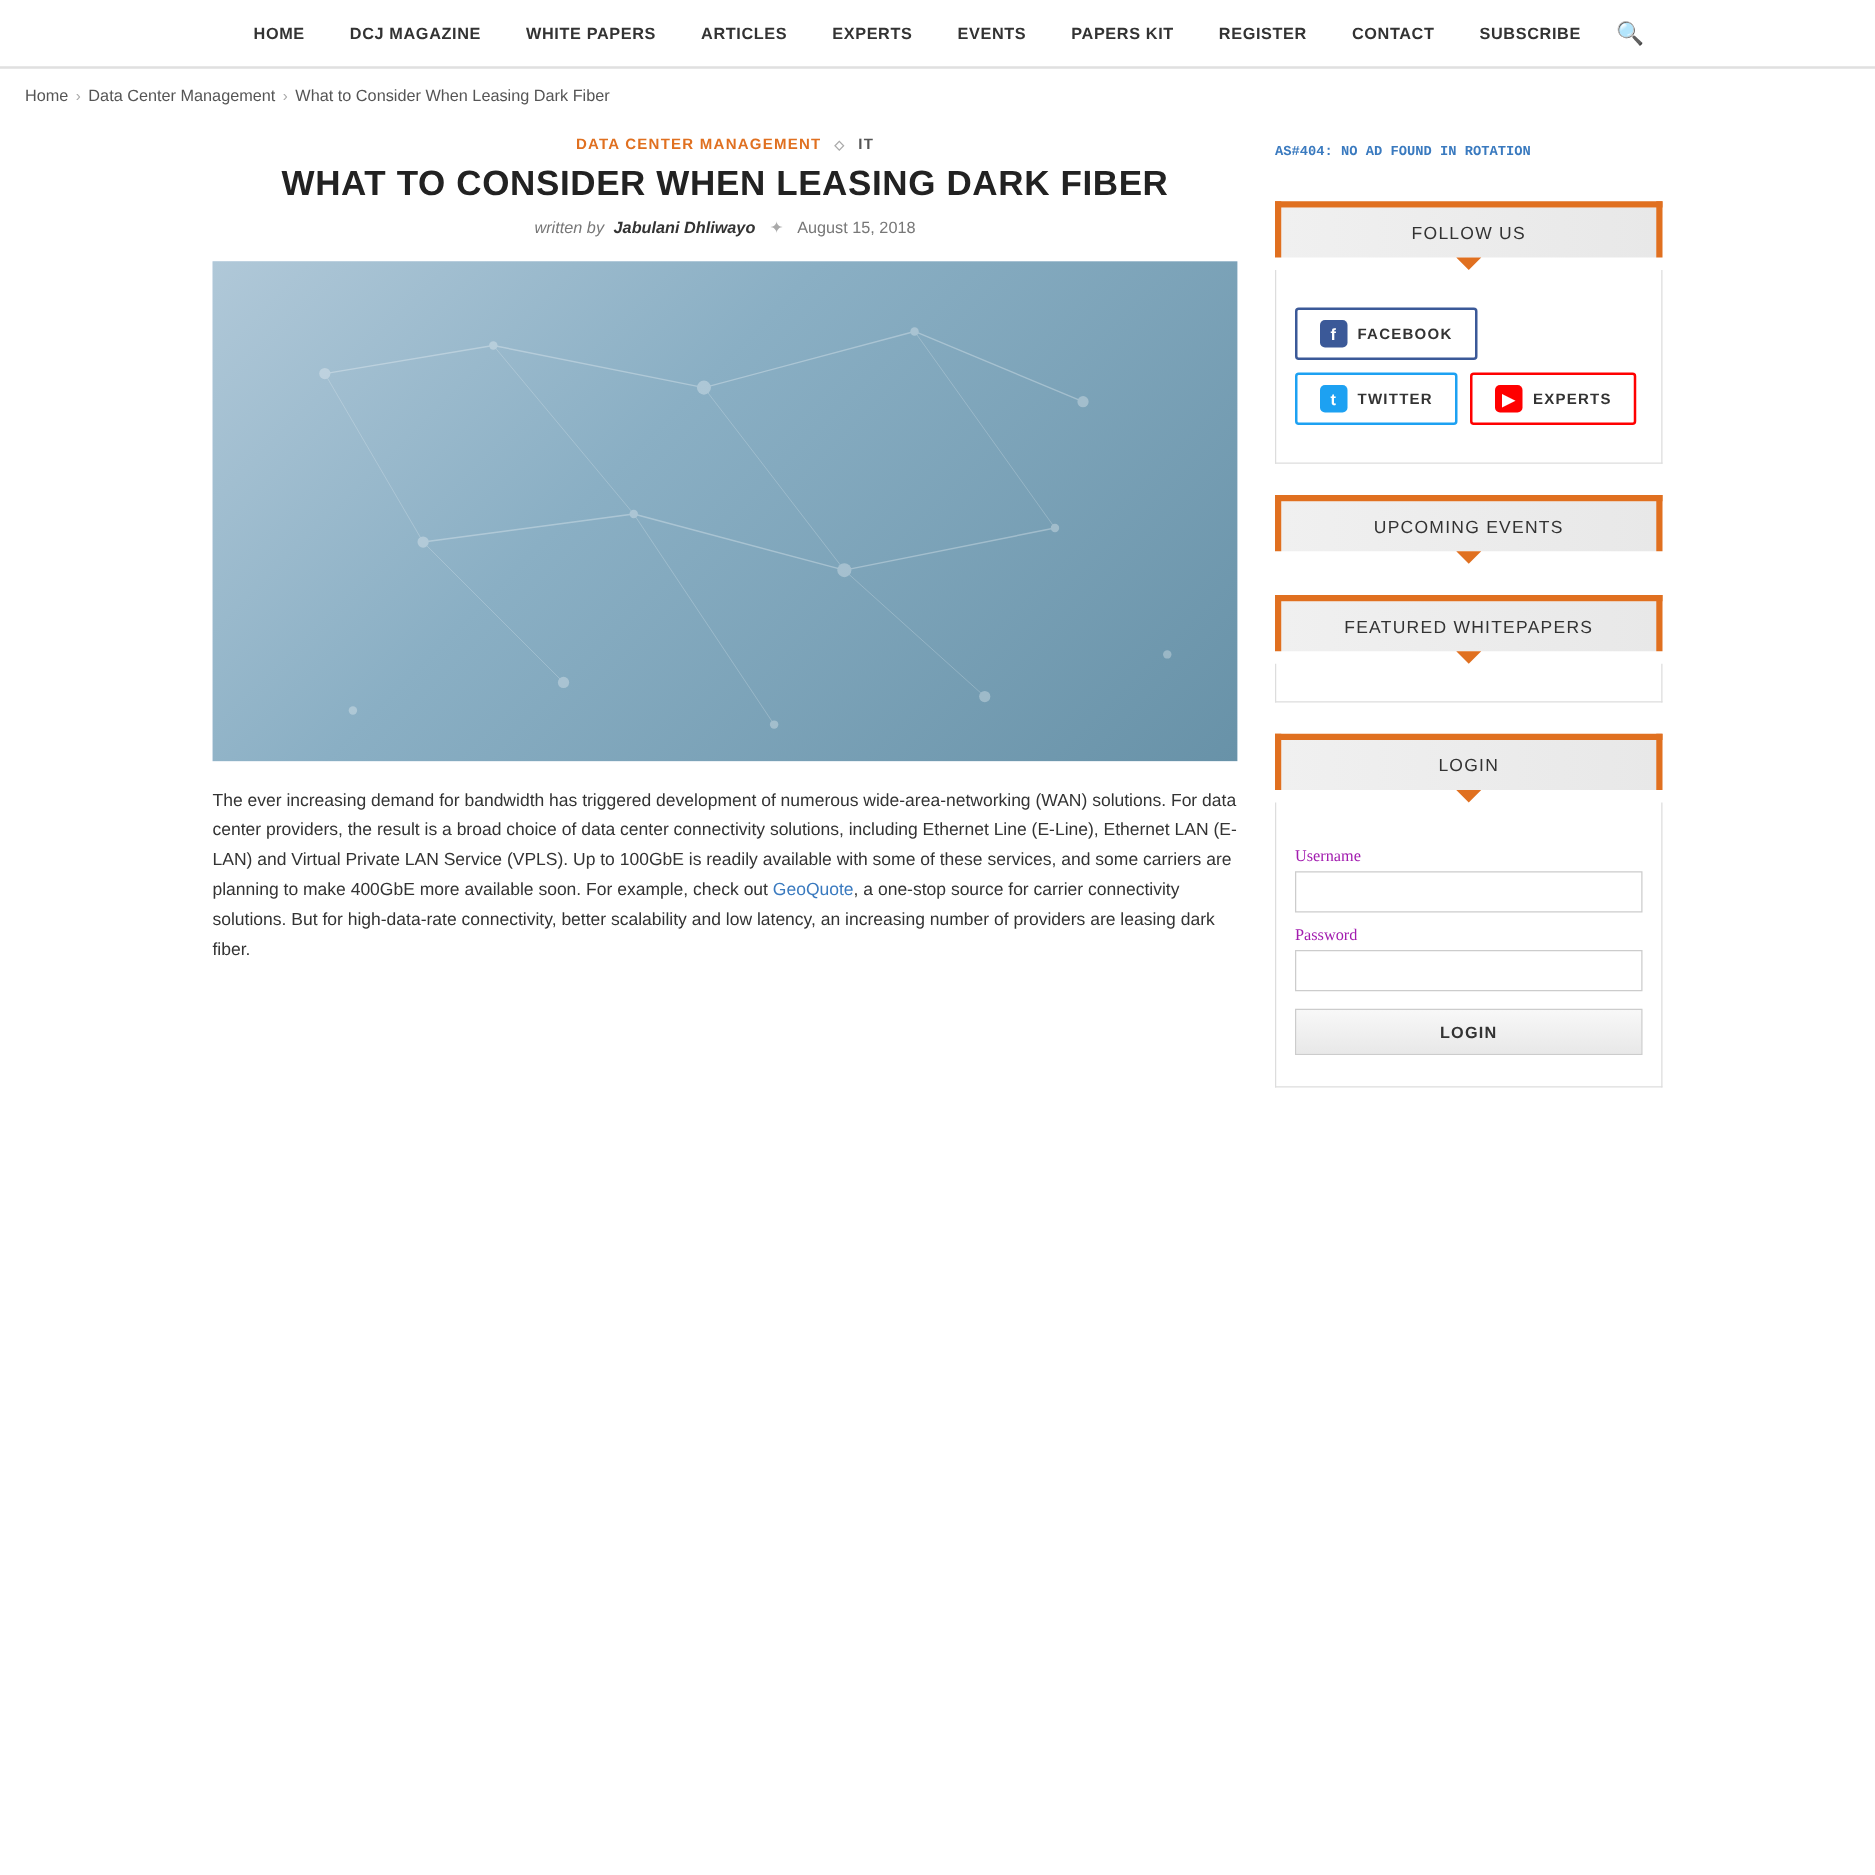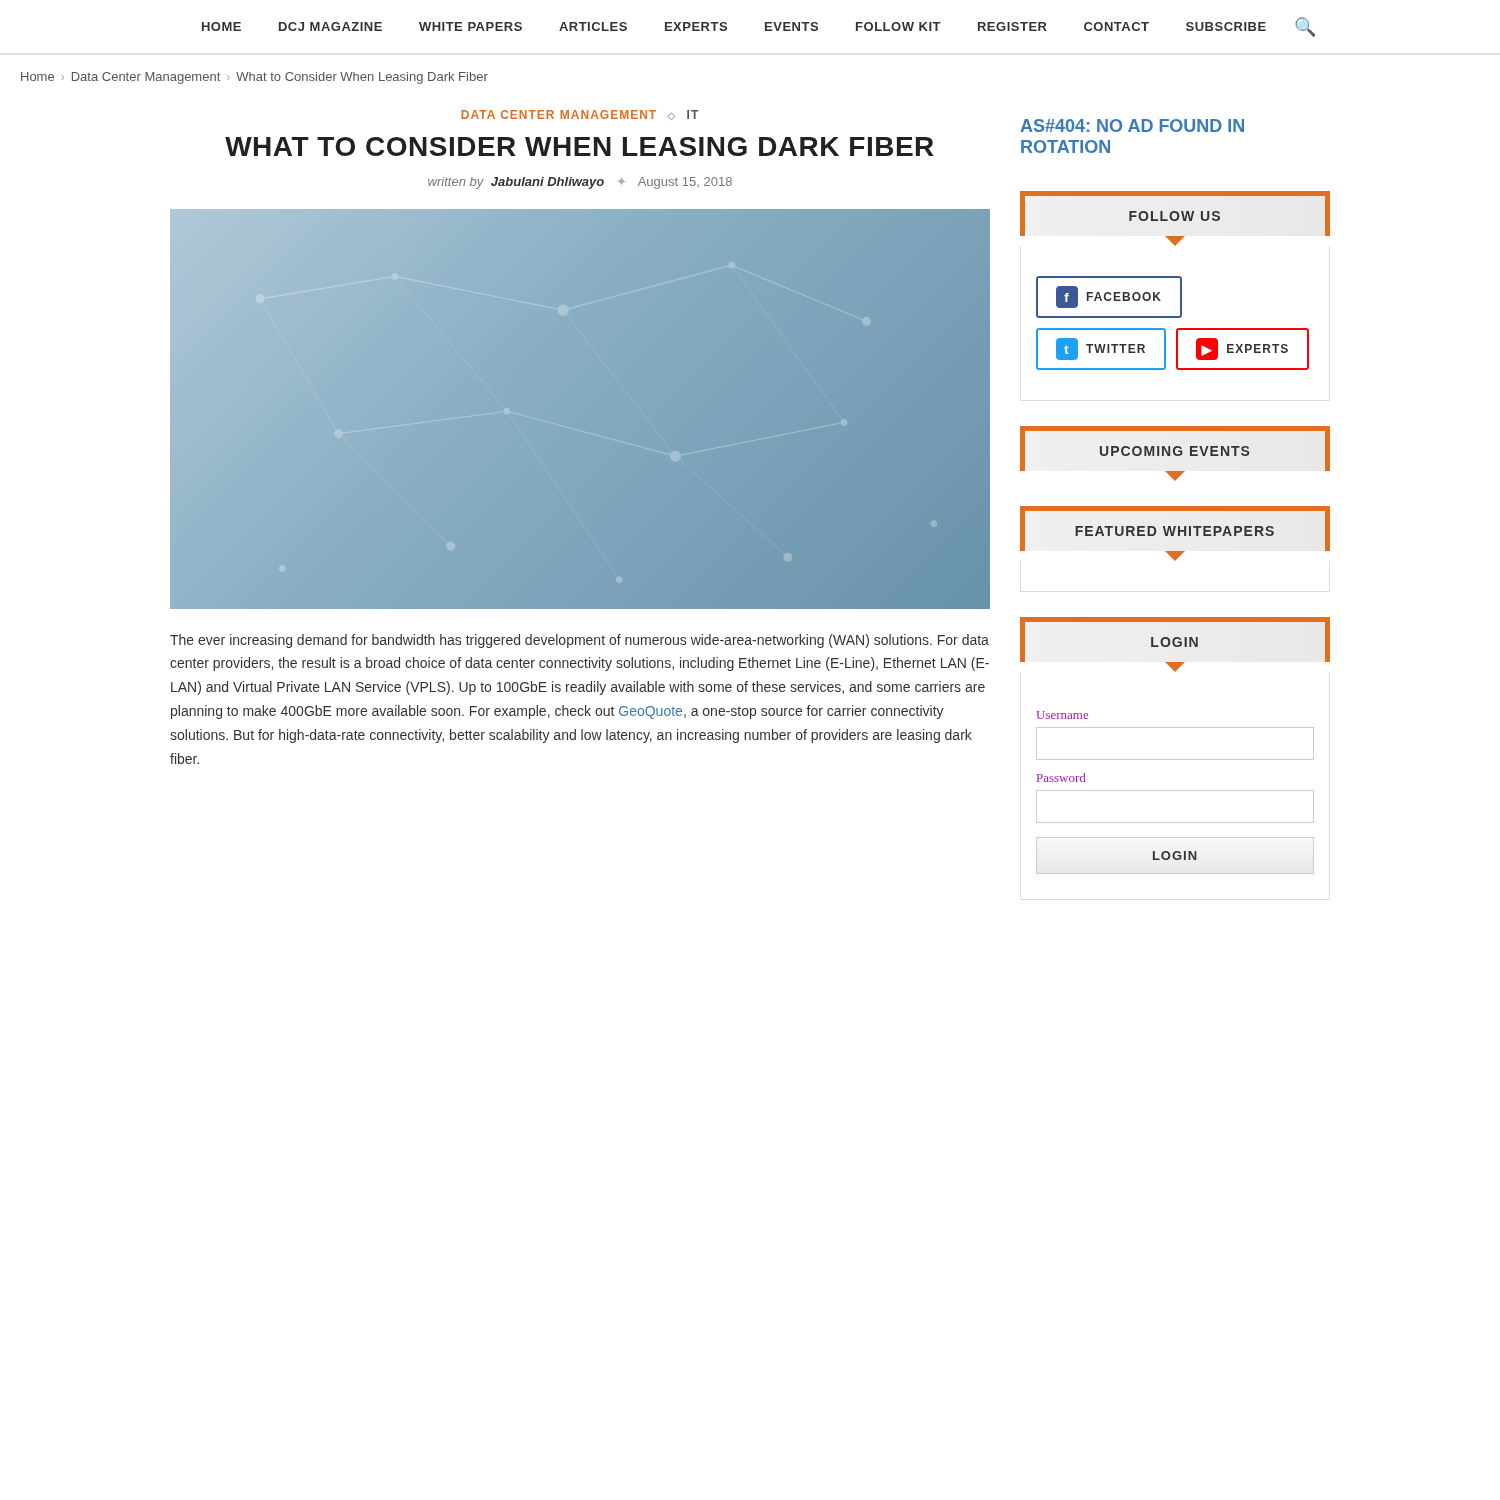--- a/index.html
+++ b/index.html
@@ -156,45 +156,46 @@
     .widget {
       margin-bottom: 25px;
     }
     .widget-header {
       background: linear-gradient(to right, #f0f0f0, #e8e8e8);
       border-left: 5px solid #e07020;
       border-right: 5px solid #e07020;
       border-top: 5px solid #e07020;
       padding: 12px 15px;
       font-size: 14px;
-      font-weight: 700;
+      font-weight: 400;
       letter-spacing: 1px;
       color: #333;
       text-align: center;
     }
     .widget-body {
       border: 1px solid #ddd;
       border-top: none;
       padding: 15px;
     }
     .widget-arrow {
       width: 0;
       height: 0;
       border-left: 10px solid transparent;
       border-right: 10px solid transparent;
       border-top: 10px solid #e07020;
       margin: 0 auto;
     }
 
     
     .ad-notice {
-      font-size: 18px;
+      font-size: 11px;
       color: #3a7abf;
       padding: 8px 0;
       font-weight: 700;
+      font-family: Liberation Mono, monospace;
     }
 
     
     .social-buttons {
       display: flex;
       flex-wrap: wrap;
       gap: 10px;
       padding: 15px 0;
     }
     .social-btn {
@@ -291,21 +292,21 @@
       <li>
         <a href="#">ARTICLES</a>
       </li>
       <li>
         <a href="#">EXPERTS</a>
       </li>
       <li>
         <a href="#">EVENTS</a>
       </li>
       <li>
-        <a href="#">FOLLOW KIT</a>
+        <a href="#">PAPERS KIT</a>
       </li>
       <li>
         <a href="#">REGISTER</a>
       </li>
       <li>
         <a href="#">CONTACT</a>
       </li>
       <li>
         <a href="#">SUBSCRIBE</a>
       </li>

